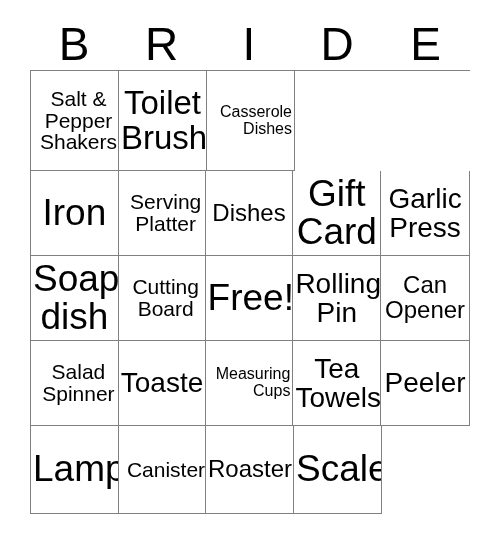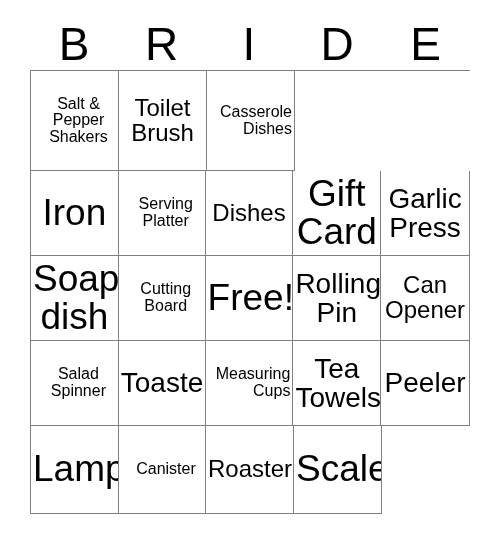--- a/index.html
+++ b/index.html
@@ -79,24 +79,24 @@
 
   
   .row-0 .cell { height: 100px; }
   .row-1 .cell { height: 85px; }
   .row-2 .cell { height: 85px; }
   .row-3 .cell { height: 85px; }
   .row-4 .cell { height: 88px; }
 
   
   .fs-xs  { font-size: 16px; text-align: right; }
-  .fs-s   { font-size: 16px; margin-left: 8px; }
+  .fs-s   { font-size: 21px; margin-left: 8px; }
   .fs-m   { font-size: 24px; }
   .fs-l   { font-size: 28px; text-align: center; }
-  .fs-xl  { font-size: 24px; }
+  .fs-xl  { font-size: 33px; }
   .fs-xxl { font-size: 37px; }
 </style>
 </head>
 <body>
 
 <div id="card">
 
   <div id="header">
     <div class="hdr-cell col-0">
       <span>B</span>

